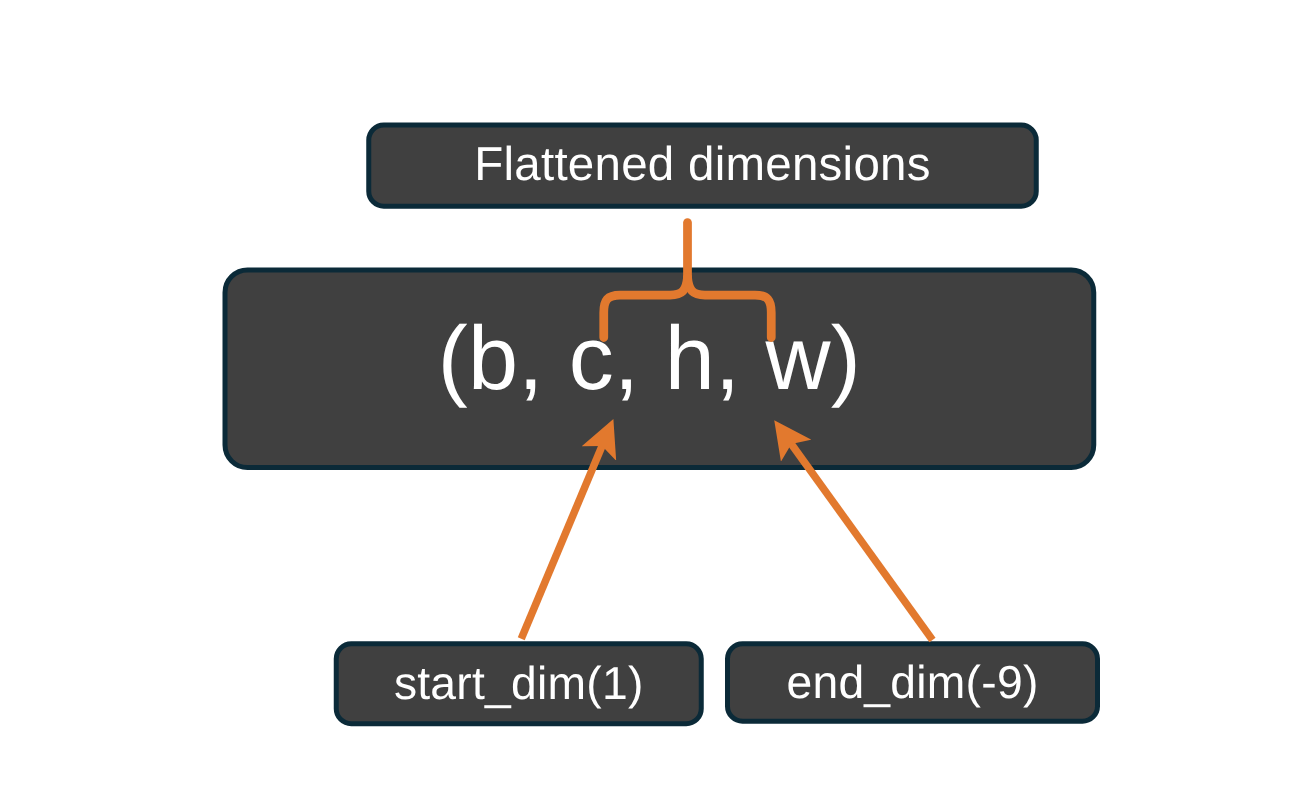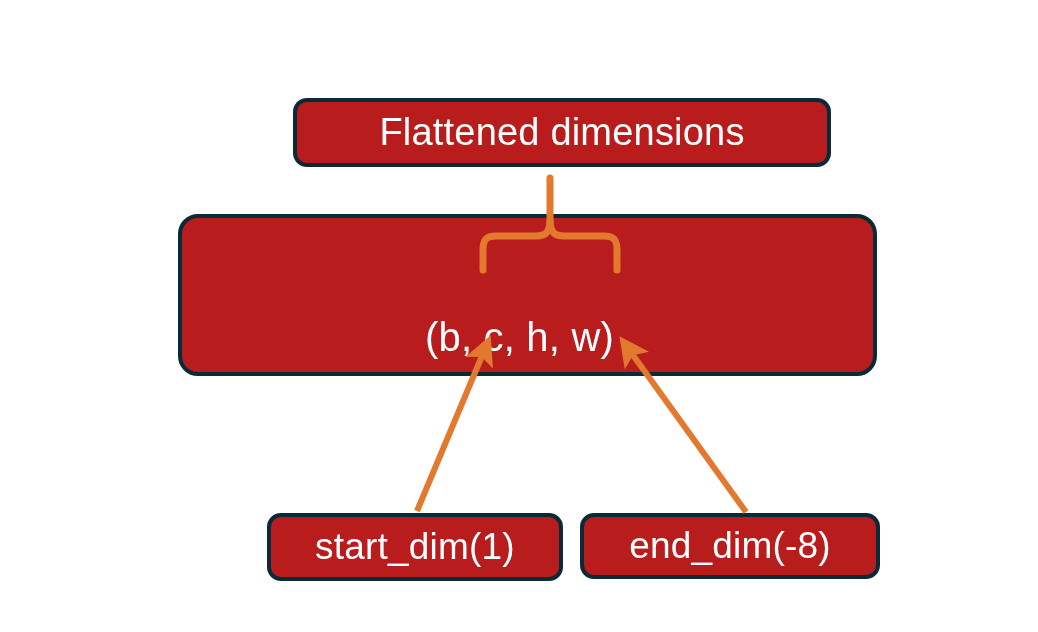--- a/index.html
+++ b/index.html
@@ -14,21 +14,21 @@
   #canvas {
     position: relative;
     width: 1038px;
     height: 632px;
     background: #ffffff;
     overflow: hidden;
   }
   .node {
     position: absolute;
     box-sizing: border-box;
-    background: #b91c1c;
+    background: #404040;
     border: 4px solid #0B2A38;
     border-radius: 14px;
     display: flex;
     align-items: center;
     justify-content: center;
     color: #ffffff;
     font-family: "Liberation Sans", sans-serif;
     font-weight: 400;
     letter-spacing: 0.2px;
     white-space: nowrap;
@@ -39,23 +39,23 @@
     top: 98px;
     width: 538px;
     height: 69px;
     font-size: 38px;
   }
   #node-shape {
     left: 178px;
     top: 214px;
     width: 699px;
     height: 162px;
-    font-size: 40px;
+    font-size: 72px;
     align-items: flex-end;
-    padding-bottom: 12px;
+    padding-bottom: 44px;
     border-radius: 20px;
   }
   #node-shape .node-label {
     position: relative;
     left: -8px;
   }
   #node-start-dim {
     left: 267px;
     top: 513px;
     width: 296px;
@@ -99,21 +99,21 @@
 
   <div class="node" id="node-shape">
     <span class="node-label">(b, c, h, w)</span>
   </div>
 
   <div class="node" id="node-start-dim">
     <span class="node-label">start_dim(1)</span>
   </div>
 
   <div class="node" id="node-end-dim">
-    <span class="node-label">end_dim(-8)</span>
+    <span class="node-label">end_dim(-9)</span>
   </div>
 
   <svg id="overlay-brace" viewBox="0 0 1038 632">
     <g fill="none" stroke="#E2792E" stroke-width="7" stroke-linecap="round" stroke-linejoin="round">
       <path d="M 550 178 L 550 222"></path>
       <path d="M 550 222
                C 549 232, 546 236, 536 236
                L 496 236
                C 486 236, 483 240, 483 250
                L 483 270"></path>

